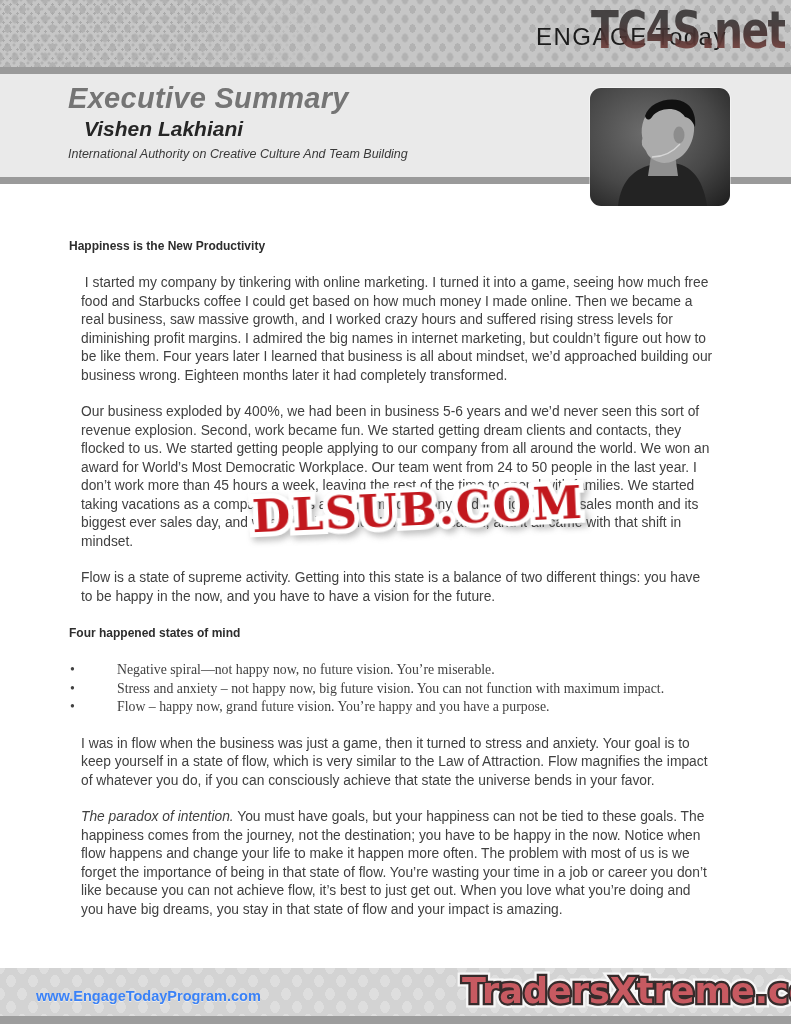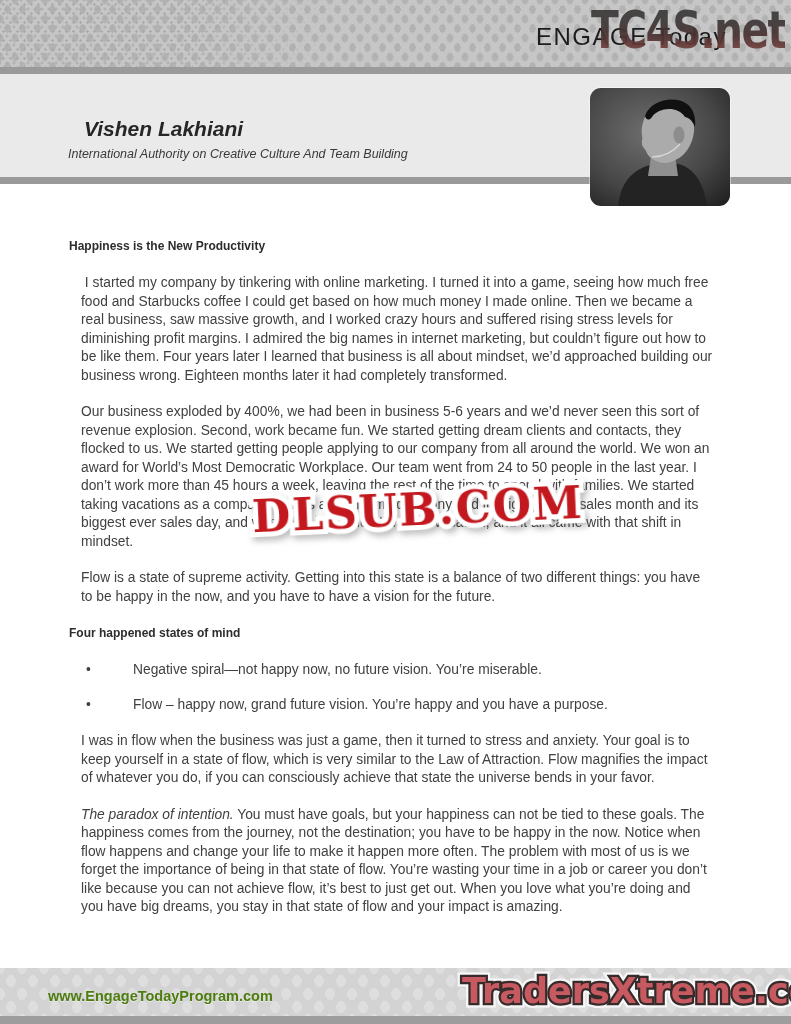--- a/index.html
+++ b/index.html
@@ -54,21 +54,21 @@
   .photo{position:absolute;left:590px;top:88px;width:140px;height:118px;border-radius:11px;
          overflow:hidden;z-index:5;box-shadow:0 0 0 1px rgba(255,255,255,.45);}
   .photo svg{display:block;}
 
   
   .article{position:absolute;left:69px;top:237px;width:657px;z-index:3;
            color:#414141;font-size:13.8px;line-height:18.5px;}
   .article p{margin:0 12px 18px;white-space:pre-wrap;}
   .article h2{font-size:12px;line-height:19px;font-weight:bold;color:#2d2d2d;margin:0 0 18px;}
   .article ul{list-style:none;margin:0 0 18px;padding:0;}
-  .article li{position:relative;padding-left:48px;margin:16px;}
+  .article li{position:relative;padding-left:48px;margin:0;font-family:Liberation Serif, serif;}
   .article li::before{content:"\2022";position:absolute;left:1px;color:#414141;}
   .lead-italic{font-style:italic;}
 
   
   .wm-dlsub{position:absolute;left:252px;top:484px;z-index:10;transform:rotate(-2.5deg);
             filter:drop-shadow(3px 4px 3px rgba(70,70,70,.35));}
   .wm-dlsub span{font-family:"DejaVu Serif",serif;font-weight:bold;font-size:44px;
                  letter-spacing:2px;white-space:nowrap;}
   .wm-dlsub .back{position:absolute;left:0;top:0;color:#fff;-webkit-text-stroke:10px #fff;
       text-shadow:0 0 2px #fff,0 0 4px #fff,0 0 6px #fff;}
@@ -76,38 +76,39 @@
 
   .wm-traders{position:absolute;left:462px;top:971px;z-index:10;}
   .wm-traders span{font-family:"DejaVu Sans",sans-serif;font-weight:bold;font-size:35px;
                    letter-spacing:0;white-space:nowrap;}
   .wm-traders .glow{position:absolute;left:0;top:0;color:#f7f7f7;-webkit-text-stroke:9px #f7f7f7;
       text-shadow:0 0 3px #fff,0 0 6px #fff;}
   .wm-traders .outline{position:absolute;left:0;top:0;color:#362b2b;-webkit-text-stroke:4.5px #362b2b;}
   .wm-traders .front{position:relative;color:#c75a61;}
 
   
-  .footer-url{position:absolute;left:48px;top:988px;z-index:3;font-weight:bold;
-              font-size:14.5px;color:#4d7c0f;text-shadow:0 1px 0 rgba(255,255,255,.5);}
+  .footer-url{position:absolute;left:36px;top:988px;z-index:3;font-weight:bold;
+              font-size:14.5px;color:#3b82f6;text-shadow:0 1px 0 rgba(255,255,255,.5);}
 </style>
 </head>
 <body>
 
 <div class="page">
 
   <div class="band-top halftone">
     <div class="fine-dots"></div>
   </div>
   <div class="brand">ENGAGE Today</div>
   <div class="tc4s">TC4S.net</div>
 
   <div class="strip strip1"></div>
   <div class="title-band"></div>
   <div class="strip strip2"></div>
 
+  <div class="exec-title">Executive Summary</div>
   <div class="author">Vishen Lakhiani</div>
   <div class="subtitle">International Authority on Creative Culture And Team Building</div>
 
   <div class="photo">
     <svg width="140" height="118" viewBox="0 0 140 118" xmlns="http://www.w3.org/2000/svg">
       <defs>
         <radialGradient id="pbg" cx="42%" cy="38%" r="80%">
           <stop offset="0" stop-color="#6e6e6e"></stop>
           <stop offset="0.6" stop-color="#474747"></stop>
           <stop offset="1" stop-color="#222222"></stop>
@@ -125,20 +126,21 @@
   </div>
 
   <div class="article">
     <h2>Happiness is the New Productivity</h2>
     <p> I started my company by tinkering with online marketing. I turned it into a game, seeing how much free food and Starbucks coffee I could get based on how much money I made online. Then we became a real business, saw massive growth, and I worked crazy hours and suffered rising stress levels for diminishing profit margins. I admired the big names in internet marketing, but couldn’t figure out how to be like them. Four years later I learned that business is all about mindset, we’d approached building our business wrong. Eighteen months later it had completely transformed.</p>
     <p>Our business exploded by 400%, we had been in business 5-6 years and we’d never seen this sort of revenue explosion. Second, work became fun. We started getting dream clients and contacts, they flocked to us. We started getting people applying to our company from all around the world. We won an award for World’s Most Democratic Workplace. Our team went from 24 to 50 people in the last year. I don’t work more than 45 hours a week, leaving the rest of the time to spend with families. We started taking vacations as a company and as a family; my company had its biggest ever sales month and its biggest ever sales day, and when this happened I was on vacation, and it all came with that shift in mindset.</p>
     <p>Flow is a state of supreme activity. Getting into this state is a balance of two different things: you have to be happy in the now, and you have to have a vision for the future.</p>
     <h2>Four happened states of mind</h2>
     <ul>
       <li>Negative spiral—not happy now, no future vision. You’re miserable.</li>
+      <li>Stress and anxiety – not happy now, big future vision. You can not function with maximum impact.</li>
       <li>Flow – happy now, grand future vision. You’re happy and you have a purpose.</li>
     </ul>
     <p>I was in flow when the business was just a game, then it turned to stress and anxiety. Your goal is to keep yourself in a state of flow, which is very similar to the Law of Attraction. Flow magnifies the impact of whatever you do, if you can consciously achieve that state the universe bends in your favor.</p>
     <p><span class="lead-italic">The paradox of intention.</span><span> You must have goals, but your happiness can not be tied to these goals. The happiness comes from the journey, not the destination; you have to be happy in the now. Notice when flow happens and change your life to make it happen more often. The problem with most of us is we forget the importance of being in that state of flow. You’re wasting your time in a job or career you don’t like because you can not achieve flow, it’s best to just get out. When you love what you’re doing and you have big dreams, you stay in that state of flow and your impact is amazing.</span></p>
   </div>
 
   <div class="wm-dlsub">
     <span class="back">DLSUB.COM</span>
     <span class="front">DLSUB.COM</span>
   </div>

